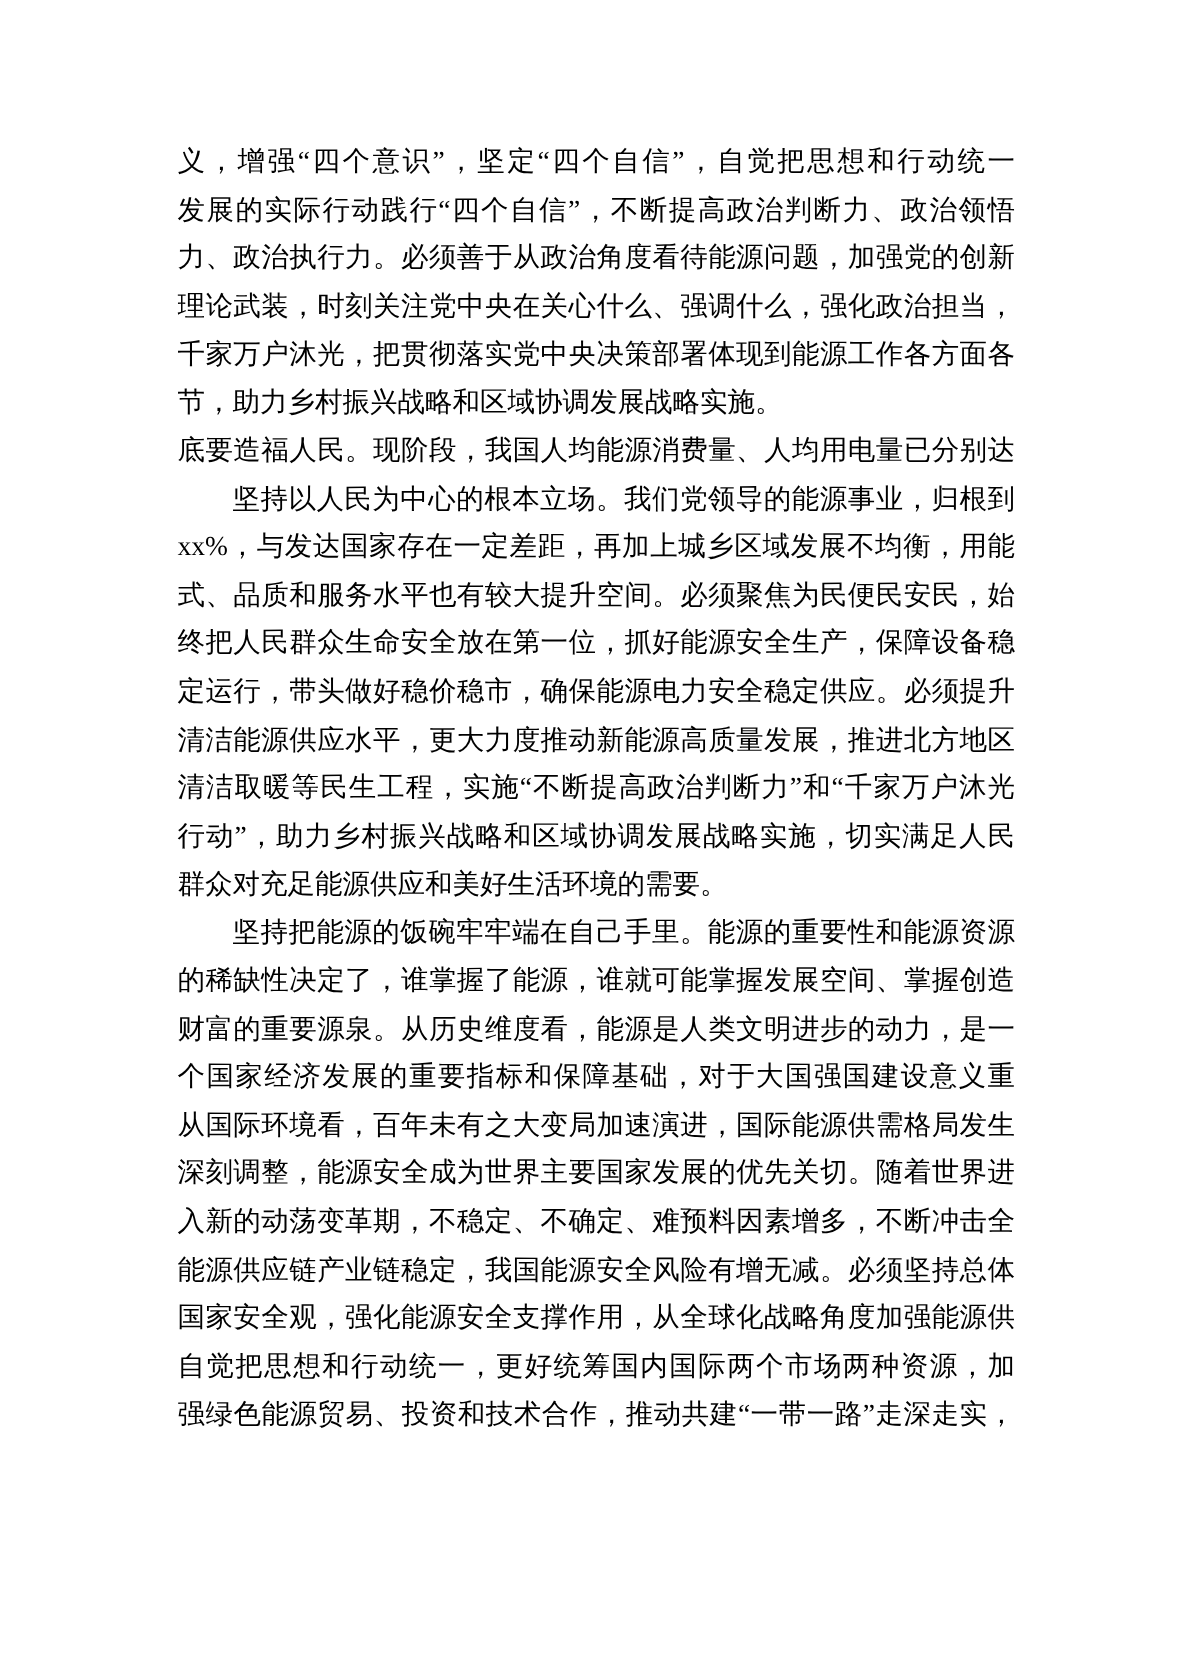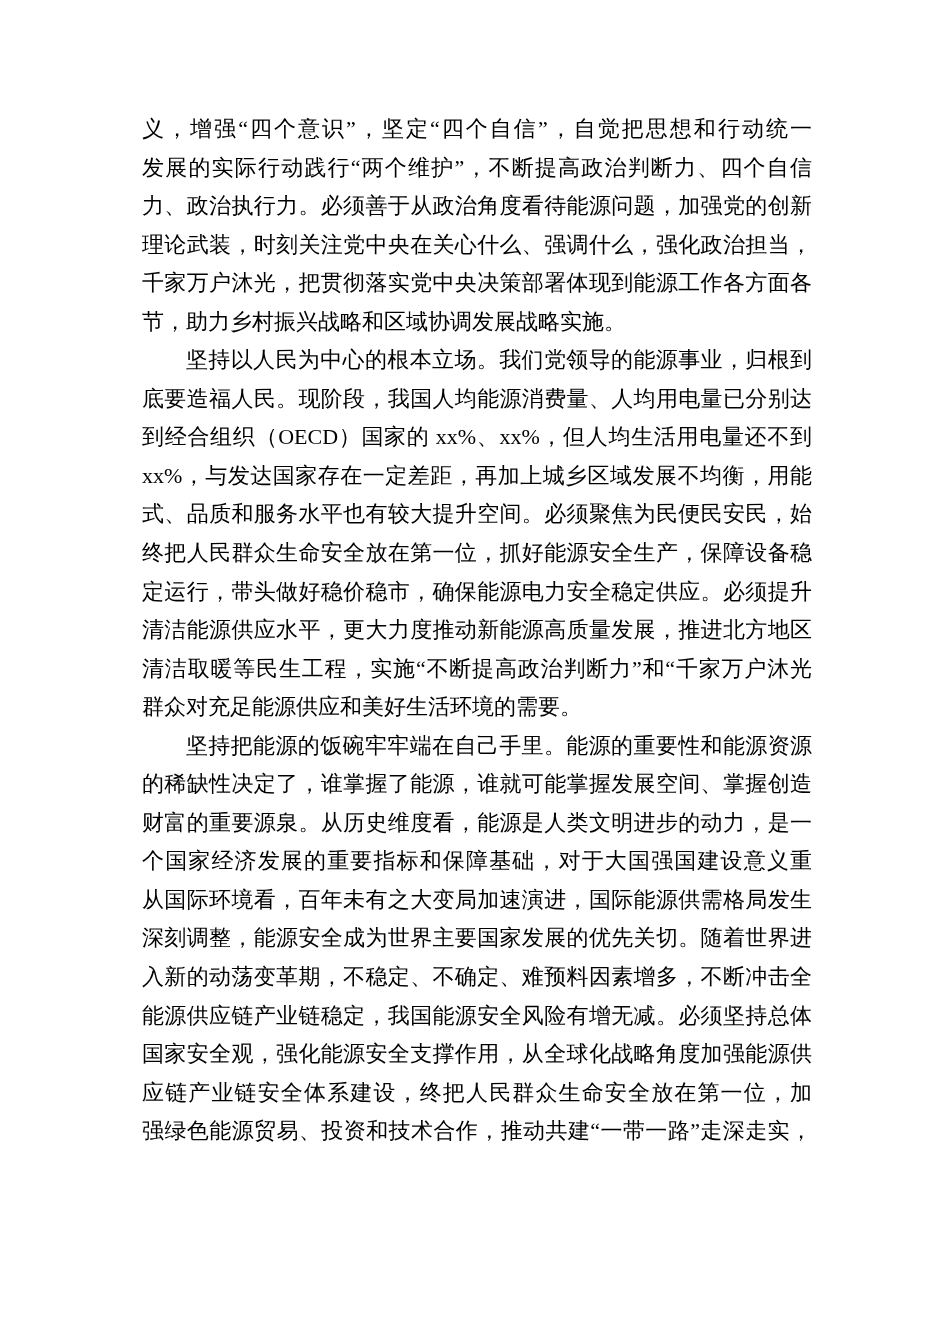--- a/index.html
+++ b/index.html
@@ -43,45 +43,45 @@
     text-indent: 2em;
   }
 </style>
 </head>
 <body>
 
 <div class="page">
   <div class="text-block" id="doc">
       <div class="paragraph">
         <div class="line">义，增强“四个意识”，坚定“四个自信”，自觉把思想和行动统一</div>
-        <div class="line">发展的实际行动践行“两个维护”，不断提高政治判断力、四个自信</div>
+        <div class="line">发展的实际行动践行“四个自信”，不断提高政治判断力、政治领悟</div>
         <div class="line">力、政治执行力。必须善于从政治角度看待能源问题，加强党的创新</div>
         <div class="line">理论武装，时刻关注党中央在关心什么、强调什么，强化政治担当，扛</div>
         <div class="line">千家万户沐光，把贯彻落实党中央决策部署体现到能源工作各方面各环</div>
         <div class="line line-end">节，助力乡村振兴战略和区域协调发展战略实施。</div>
       </div>
       <div class="paragraph">
+        <div class="line">底要造福人民。现阶段，我国人均能源消费量、人均用电量已分别达</div>
         <div class="line line-indent">坚持以人民为中心的根本立场。我们党领导的能源事业，归根到</div>
-        <div class="line">底要造福人民。现阶段，我国人均能源消费量、人均用电量已分别达</div>
-        <div class="line">到经合组织（OECD）国家的 xx%、xx%，但人均生活用电量还不到</div>
         <div class="line">xx%，与发达国家存在一定差距，再加上城乡区域发展不均衡，用能方</div>
         <div class="line">式、品质和服务水平也有较大提升空间。必须聚焦为民便民安民，始</div>
         <div class="line">终把人民群众生命安全放在第一位，抓好能源安全生产，保障设备稳</div>
         <div class="line">定运行，带头做好稳价稳市，确保能源电力安全稳定供应。必须提升</div>
         <div class="line">清洁能源供应水平，更大力度推动新能源高质量发展，推进北方地区</div>
         <div class="line">清洁取暖等民生工程，实施“不断提高政治判断力”和“千家万户沐光</div>
+        <div class="line">行动”，助力乡村振兴战略和区域协调发展战略实施，切实满足人民</div>
         <div class="line line-end">群众对充足能源供应和美好生活环境的需要。</div>
       </div>
       <div class="paragraph">
         <div class="line line-indent">坚持把能源的饭碗牢牢端在自己手里。能源的重要性和能源资源</div>
         <div class="line">的稀缺性决定了，谁掌握了能源，谁就可能掌握发展空间、掌握创造</div>
         <div class="line">财富的重要源泉。从历史维度看，能源是人类文明进步的动力，是一</div>
         <div class="line">个国家经济发展的重要指标和保障基础，对于大国强国建设意义重大。</div>
         <div class="line">从国际环境看，百年未有之大变局加速演进，国际能源供需格局发生</div>
         <div class="line">深刻调整，能源安全成为世界主要国家发展的优先关切。随着世界进</div>
         <div class="line">入新的动荡变革期，不稳定、不确定、难预料因素增多，不断冲击全球</div>
         <div class="line">能源供应链产业链稳定，我国能源安全风险有增无减。必须坚持总体</div>
         <div class="line">国家安全观，强化能源安全支撑作用，从全球化战略角度加强能源供</div>
-        <div class="line">应链产业链安全体系建设，终把人民群众生命安全放在第一位，加</div>
+        <div class="line">自觉把思想和行动统一，更好统筹国内国际两个市场两种资源，加</div>
         <div class="line">强绿色能源贸易、投资和技术合作，推动共建“一带一路”走深走实，</div>
       </div>
     </div>
 </div>
 
 </body></html>

